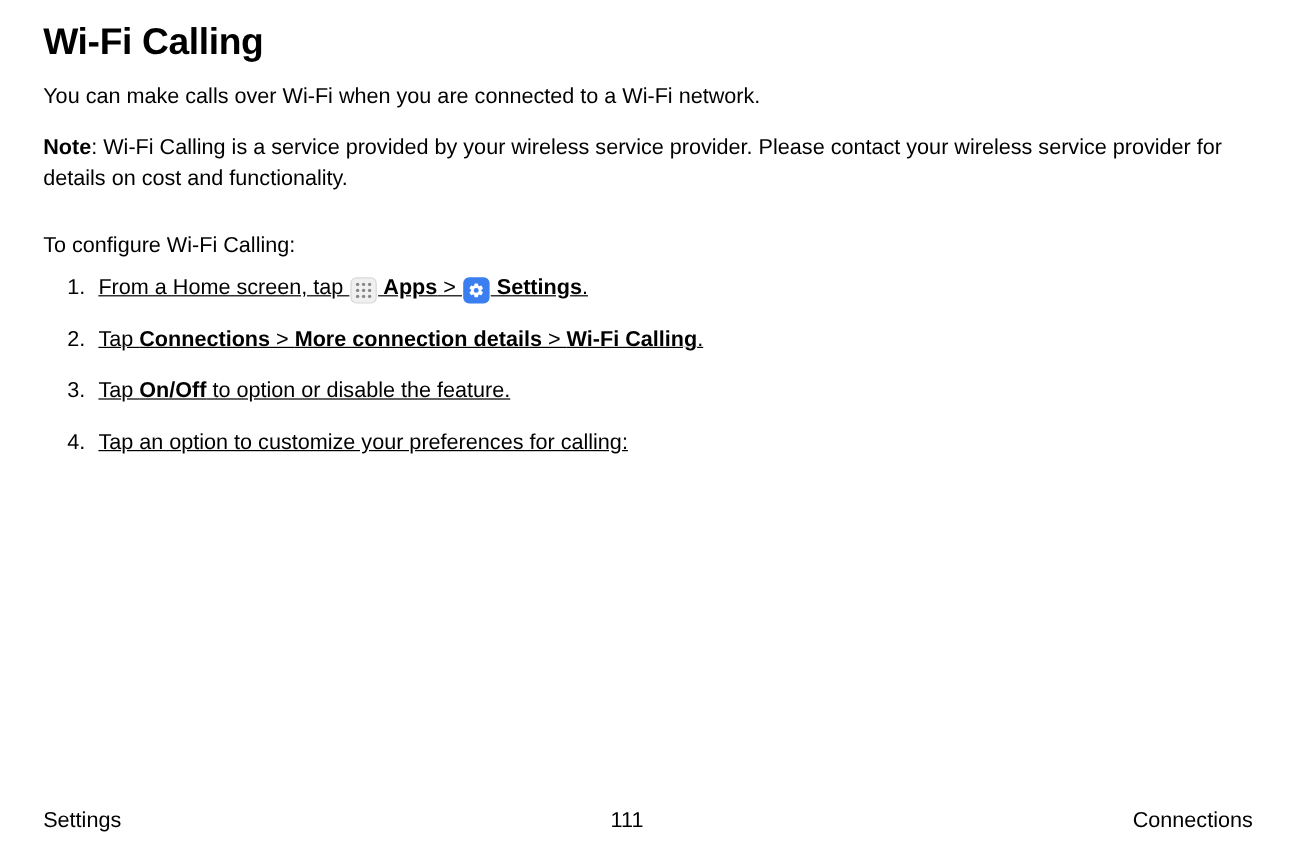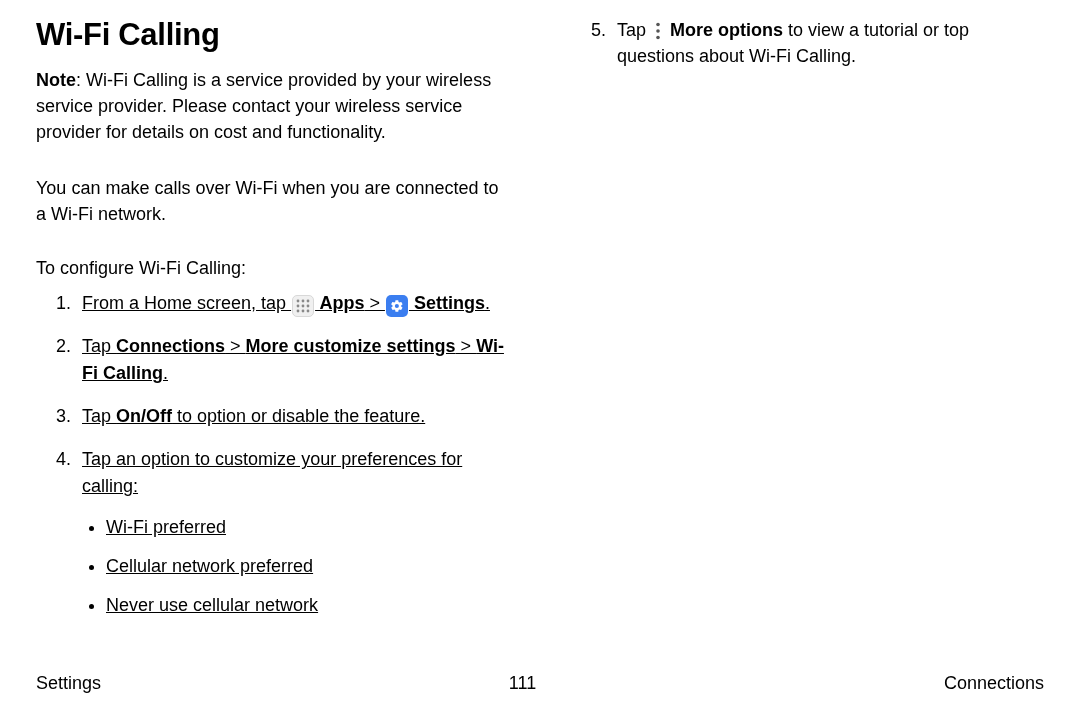--- a/index.html
+++ b/index.html
@@ -100,25 +100,25 @@
   }
   ol.col2steps > li { padding-left: 6px; }
 </style>
 </head>
 <body>
 
 <div class="page">
   <div class="col">
     <h1>Wi-Fi Calling</h1>
 
+    <p class="para">You can make calls over Wi-Fi when you are connected to a Wi-Fi network.</p>
+
     <p class="para last-intro">
       <span class="b">Note</span><span>: Wi-Fi Calling is a service provided by your wireless service provider. Please contact your wireless service provider for details on cost and functionality.</span>
     </p>
-
-    <p class="para">You can make calls over Wi-Fi when you are connected to a Wi-Fi network.</p>
 
     <p class="lead">To configure Wi-Fi Calling:</p>
 
     <ol class="steps">
       <li>
         <span>From a Home screen, tap </span><span class="icon icon-apps">
             <svg width="14" height="14" viewBox="0 0 14 14">
               <g fill="#888">
                 <circle cx="2" cy="2" r="1.4"></circle>
                 <circle cx="7" cy="2" r="1.4"></circle>
@@ -131,50 +131,30 @@
                 <circle cx="12" cy="12" r="1.4"></circle>
               </g>
             </svg>
           </span><span class="b"> Apps</span><span> &gt; </span><span class="icon icon-settings">
             <svg width="14" height="14" viewBox="0 0 24 24">
               <path fill="#fff" d="M19.14,12.94a7.07,7.07,0,0,0,.05-.94,7.07,7.07,0,0,0-.05-.94l2.11-1.65a.5.5,0,0,0,.12-.64l-2-3.46a.5.5,0,0,0-.61-.22l-2.49,1a7,7,0,0,0-1.63-.94l-.38-2.65A.5.5,0,0,0,13.77,2H9.77a.5.5,0,0,0-.49.42L8.9,5.07a7,7,0,0,0-1.63.94l-2.49-1a.5.5,0,0,0-.61.22l-2,3.46a.5.5,0,0,0,.12.64L4.4,11a7.07,7.07,0,0,0-.05.94,7.07,7.07,0,0,0,.05.94L2.29,14.53a.5.5,0,0,0-.12.64l2,3.46a.5.5,0,0,0,.61.22l2.49-1a7,7,0,0,0,1.63.94l.38,2.65a.5.5,0,0,0,.49.42h4a.5.5,0,0,0,.49-.42l.38-2.65a7,7,0,0,0,1.63-.94l2.49,1a.5.5,0,0,0,.61-.22l2-3.46a.5.5,0,0,0-.12-.64ZM11.77,15.5A3.5,3.5,0,1,1,15.27,12,3.5,3.5,0,0,1,11.77,15.5Z"></path>
             </svg>
           </span><span class="b"> Settings</span><span>.</span>
       </li>
       <li>
-        <span>Tap </span><span class="b">Connections</span><span> &gt; </span><span class="b">More customize settings</span><span> &gt; </span><span class="b">Wi-Fi Calling</span><span>.</span>
+        <span>Tap </span><span class="b">Connections</span><span> &gt; </span><span class="b">More connection details</span><span> &gt; </span><span class="b">Wi-Fi Calling</span><span>.</span>
       </li>
       <li>
         <span>Tap </span><span class="b">On/Off</span><span> to option or disable the feature.</span>
       </li>
       <li>
         <span>Tap an option to customize your preferences for calling:</span>
-        <ul class="bullets">
-          <li>Wi-Fi preferred</li>
-          <li>Cellular network preferred</li>
-          <li>Never use cellular network</li>
-        </ul>
       </li>
     </ol>
   </div>
 
-  <div class="col">
-    <ol class="col2steps" start="5">
-      <li>
-        <span>Tap </span><span class="icon-more">
-            <svg width="6" height="18" viewBox="0 0 6 18">
-              <g fill="#555">
-                <circle cx="3" cy="2.5" r="1.8"></circle>
-                <circle cx="3" cy="9" r="1.8"></circle>
-                <circle cx="3" cy="15.5" r="1.8"></circle>
-              </g>
-            </svg>
-          </span><span class="b"> More options</span><span> to view a tutorial or top questions about Wi-Fi Calling.</span>
-      </li>
-    </ol>
-  </div>
 </div>
 
 <div class="footer">
   <span>Settings</span>
   <span>111</span>
   <span>Connections</span>
 </div>
 
 </body></html>

